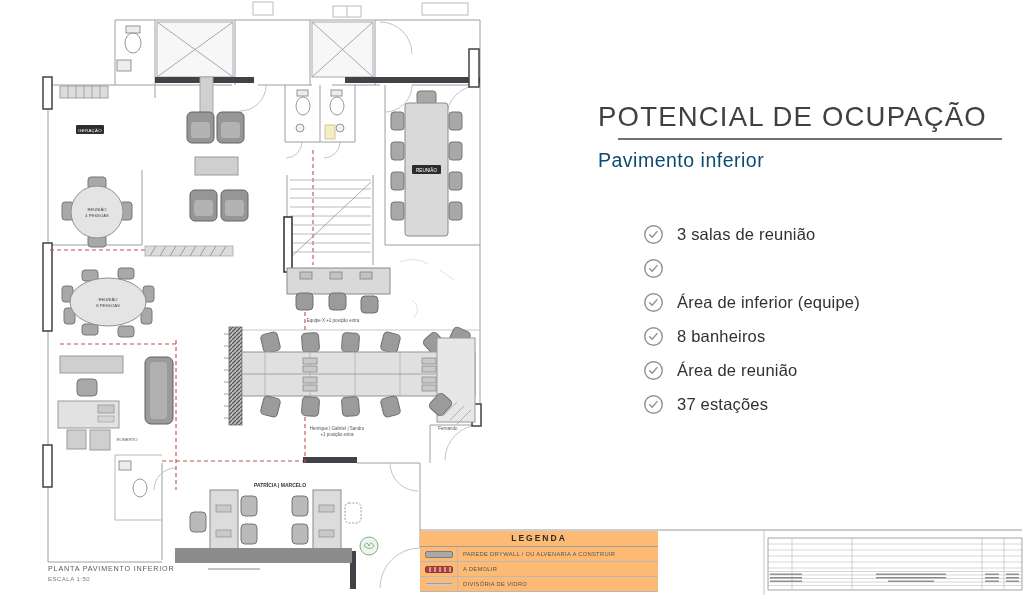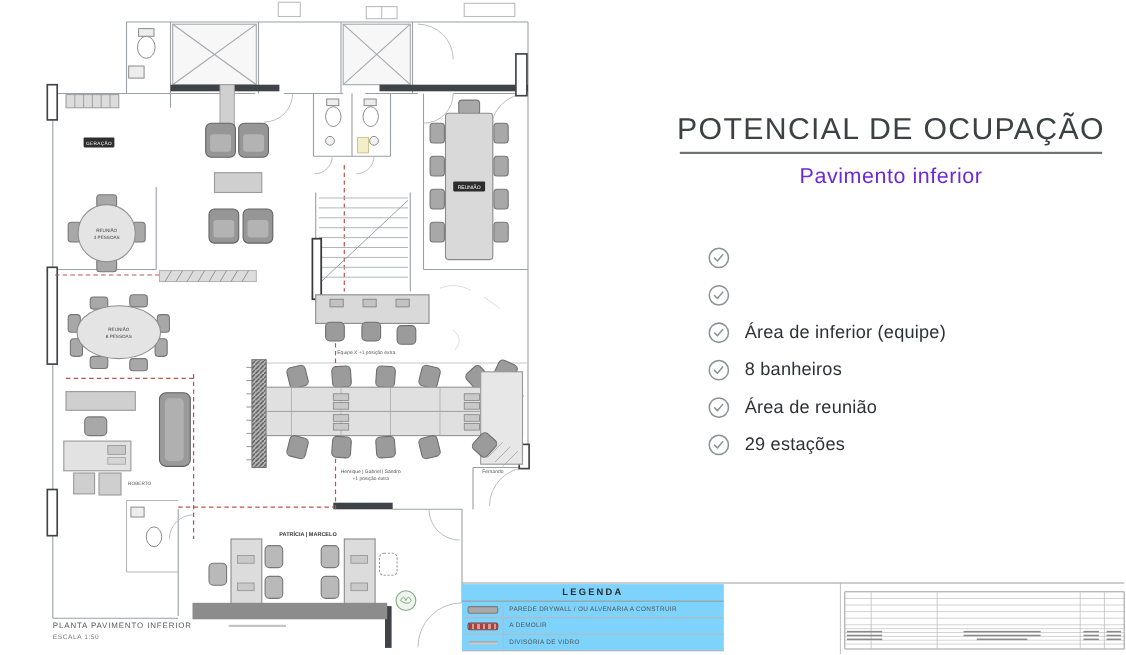--- a/index.html
+++ b/index.html
@@ -6,32 +6,32 @@
   body{
     width:1024px;height:595px;position:relative;overflow:hidden;
     background:#ffffff;
     font-family:"Liberation Sans", sans-serif;
     -webkit-font-smoothing:antialiased;
   }
   .stage{position:absolute;inset:0;}
   svg.plan{position:absolute;left:0;top:0;}
 
   
-  .panel{position:absolute;left:598px;top:100px;width:424px;text-align:center;color:#3e4144;}
+  .panel{position:absolute;left:598px;top:100px;width:424px;text-align:left;color:#3e4144;}
   .panel-title{font-size:27.5px;font-weight:500;letter-spacing:1.2px;line-height:34px;white-space:nowrap;}
   .panel-underline{width:384px;margin:4px auto 0;border:0;border-top:2px solid #6e7276;height:0;}
-  .panel-subtitle{font-size:19.5px;letter-spacing:.5px;margin-top:9px;color:#6d28d9;}
+  .panel-subtitle{font-size:19.5px;letter-spacing:.5px;margin-top:9px;color:#0c4a6e;}
 
   .checklist{position:absolute;left:643px;top:217px;}
   .check-item{display:flex;align-items:center;gap:13px;height:34px;}
   .check-icon{width:21px;height:21px;flex:0 0 21px;}
   .check-label{font-size:16.5px;letter-spacing:.2px;color:#2e3235;white-space:nowrap;}
 
   
-  .legend{position:absolute;left:420px;top:531px;width:238px;background:#7dd3fc;}
+  .legend{position:absolute;left:420px;top:531px;width:238px;background:#fdba74;}
   .legend-title{height:15px;line-height:15px;text-align:center;font-size:8.5px;font-weight:bold;
     letter-spacing:2px;color:#2b2b2b;border-bottom:1px solid #9b9b9b;}
   .legend-row{display:flex;align-items:center;height:14px;border-bottom:1px solid #b8b8b8;}
   .legend-swatch-cell{width:37px;height:100%;display:flex;align-items:center;justify-content:center;
     border-right:1px solid #b8b8b8;flex:0 0 37px;}
   .legend-label{padding-left:5px;font-size:5.8px;letter-spacing:.3px;color:#555;white-space:nowrap;}
   .sw-wall{width:26px;height:5px;background:#a9a9a9;border:1px solid #7c7c7c;border-radius:2px;}
   .sw-demolish{width:26px;height:5px;border:1px solid #8c3a36;border-radius:2px;
     background:repeating-linear-gradient(90deg,#a8403c 0 3px,#d79a97 3px 5px);}
   .sw-glass{width:26px;height:2px;background:#c9c9c9;border-top:1px solid #9e9e9e;}
@@ -351,20 +351,21 @@
   <hr class="panel-underline">
   <div class="panel-subtitle">Pavimento inferior</div>
 </div>
 
 <div class="checklist">
   <div class="check-item">
     <svg class="check-icon" viewBox="0 0 24 24">
           <circle cx="12" cy="12" r="10" fill="none" stroke="#8d9296" stroke-width="1.6"></circle>
           <path d="M7.5 12.2l3 3 5.5-6.5" fill="none" stroke="#8d9296" stroke-width="1.6" stroke-linecap="round" stroke-linejoin="round"></path>
         </svg>
+    <span class="check-label">3 salas de reunião</span>
   </div>
   <div class="check-item">
     <svg class="check-icon" viewBox="0 0 24 24">
           <circle cx="12" cy="12" r="10" fill="none" stroke="#8d9296" stroke-width="1.6"></circle>
           <path d="M7.5 12.2l3 3 5.5-6.5" fill="none" stroke="#8d9296" stroke-width="1.6" stroke-linecap="round" stroke-linejoin="round"></path>
         </svg>
   </div>
   <div class="check-item">
     <svg class="check-icon" viewBox="0 0 24 24">
           <circle cx="12" cy="12" r="10" fill="none" stroke="#8d9296" stroke-width="1.6"></circle>
@@ -384,21 +385,21 @@
           <circle cx="12" cy="12" r="10" fill="none" stroke="#8d9296" stroke-width="1.6"></circle>
           <path d="M7.5 12.2l3 3 5.5-6.5" fill="none" stroke="#8d9296" stroke-width="1.6" stroke-linecap="round" stroke-linejoin="round"></path>
         </svg>
     <span class="check-label">Área de reunião</span>
   </div>
   <div class="check-item">
     <svg class="check-icon" viewBox="0 0 24 24">
           <circle cx="12" cy="12" r="10" fill="none" stroke="#8d9296" stroke-width="1.6"></circle>
           <path d="M7.5 12.2l3 3 5.5-6.5" fill="none" stroke="#8d9296" stroke-width="1.6" stroke-linecap="round" stroke-linejoin="round"></path>
         </svg>
-    <span class="check-label">29 estações</span>
+    <span class="check-label">37 estações</span>
   </div>
 </div>
 
 <div class="legend">
   <div class="legend-title">LEGENDA</div>
   <div class="legend-row">
     <div class="legend-swatch-cell">
           <div class="sw-wall"></div>
         </div>
     <div class="legend-label">PAREDE DRYWALL / OU ALVENARIA A CONSTRUIR</div>

